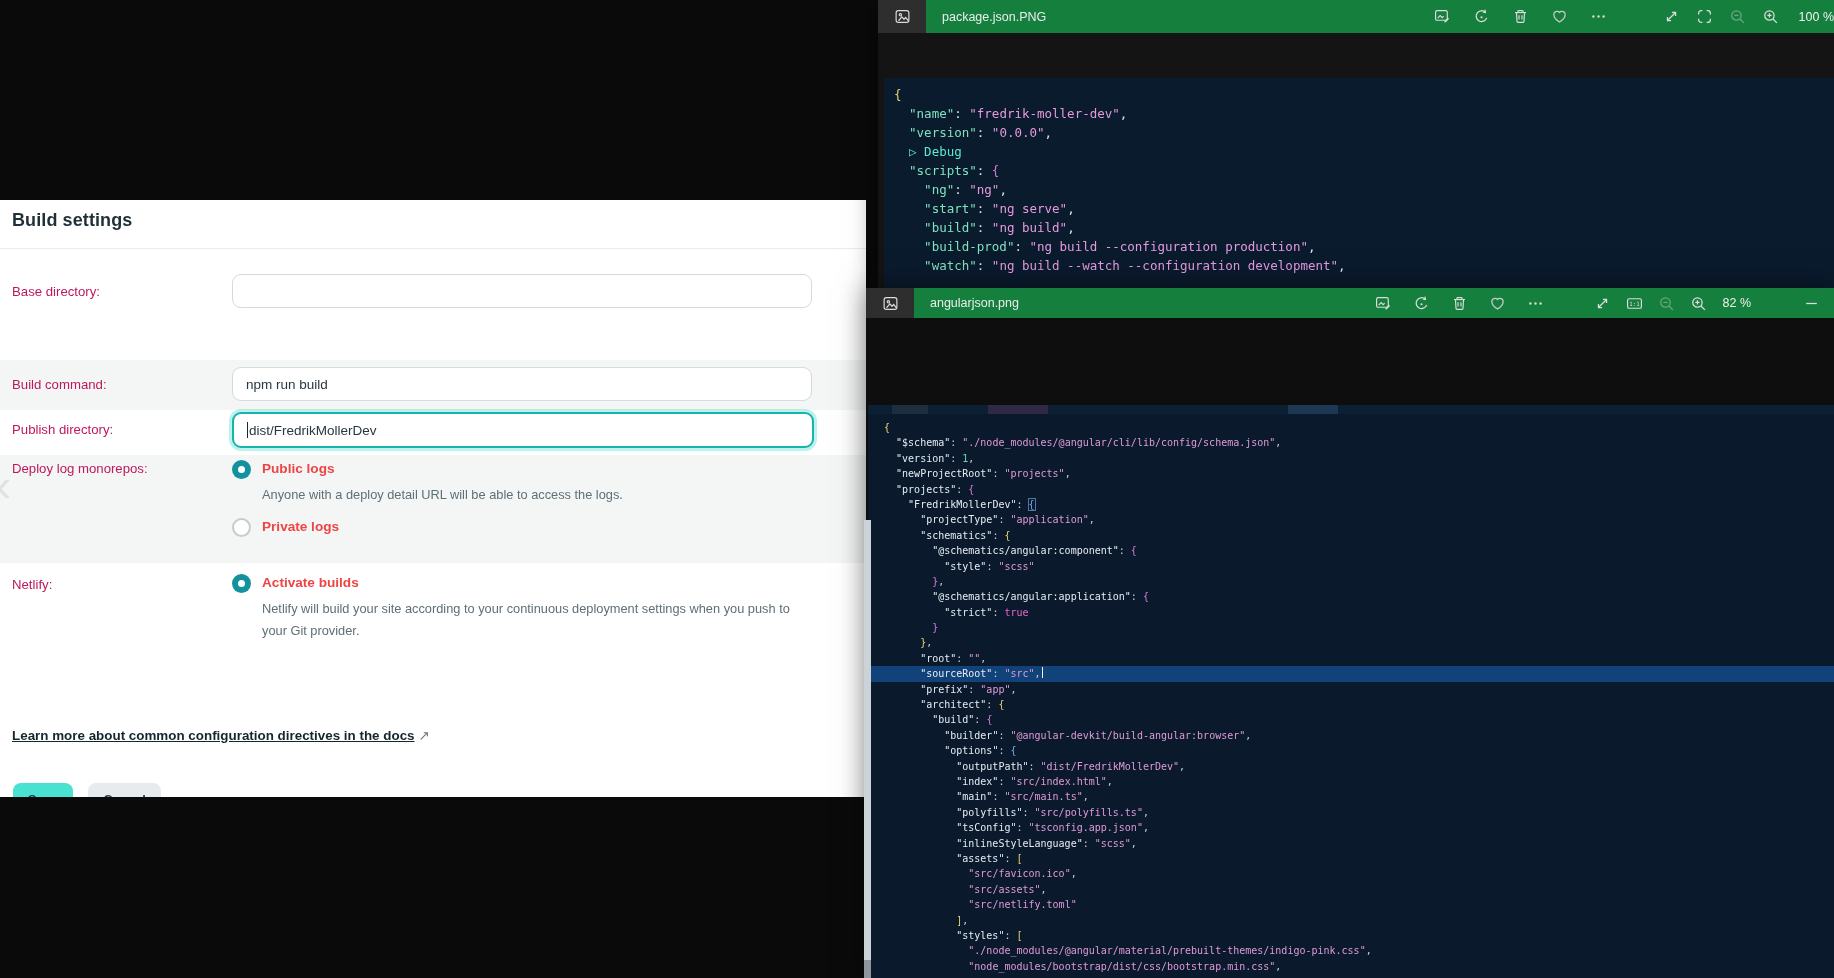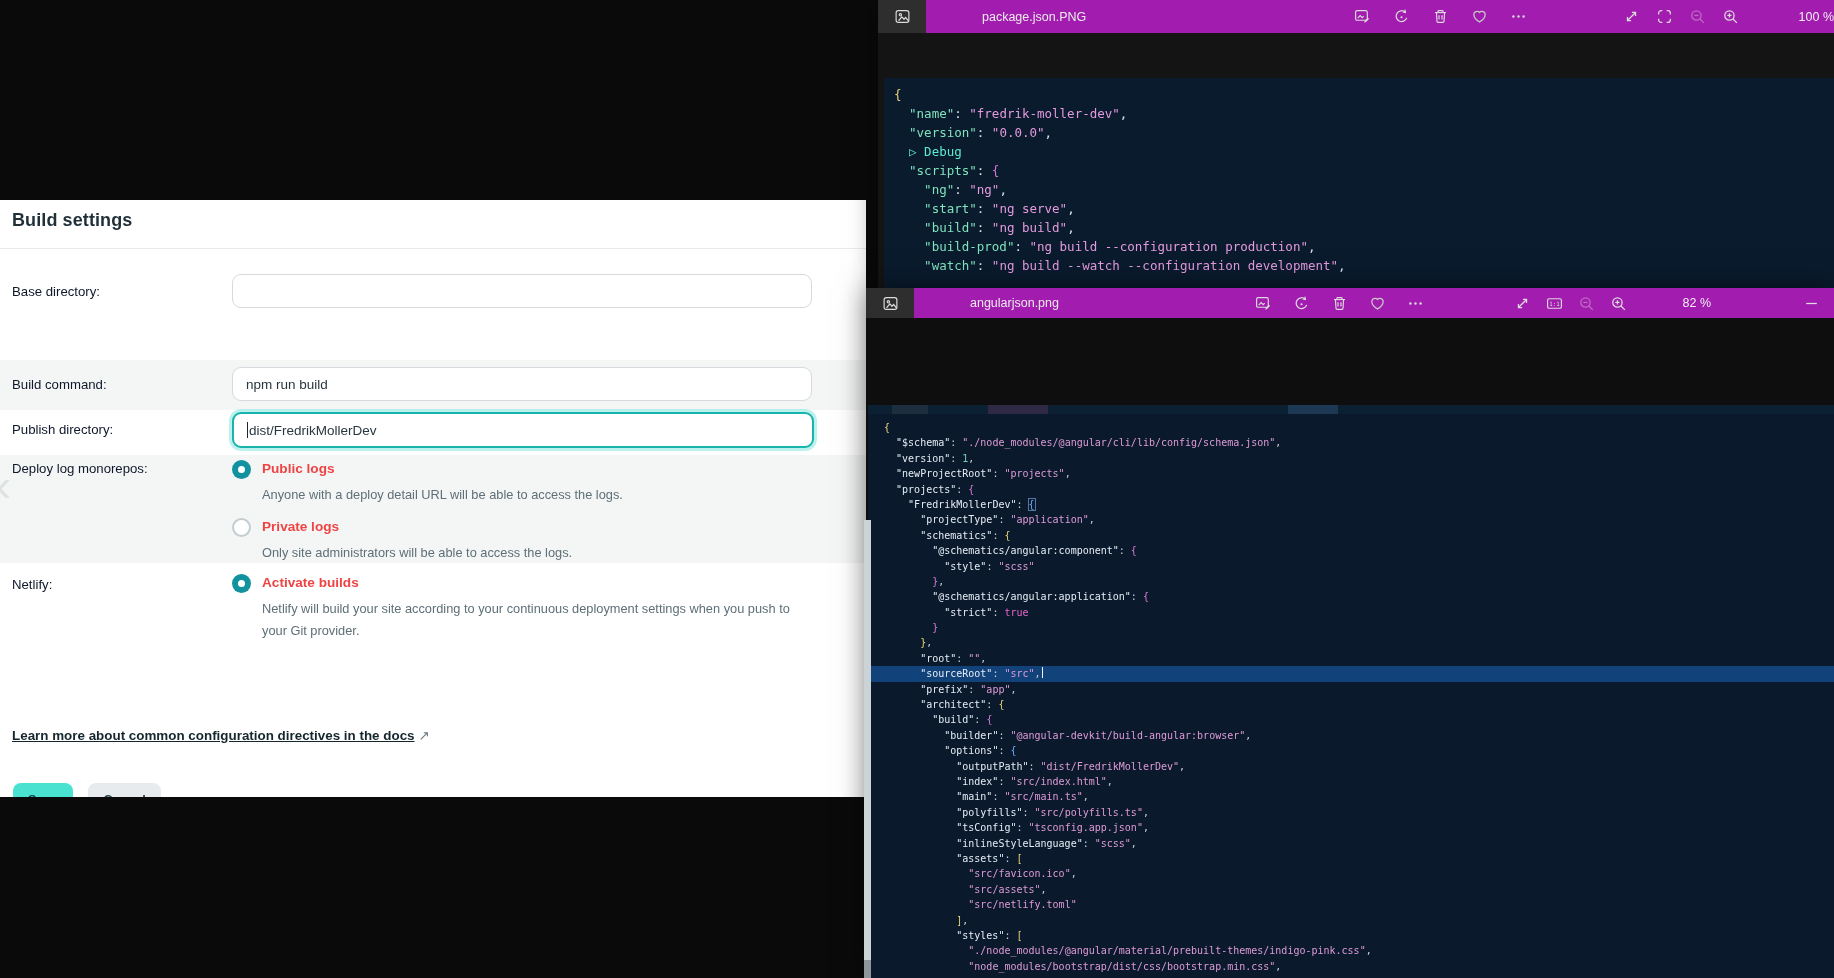--- a/index.html
+++ b/index.html
@@ -8,21 +8,21 @@
 
   
   #netlify-panel{position:absolute;left:0;top:200px;width:866px;height:597px;
                  background:#ffffff;color:#2c3e47;overflow:hidden;}
   #netlify-panel h1{position:absolute;left:12px;top:10px;margin:0;font-size:18px;
                     font-weight:700;color:#1f3039;letter-spacing:.1px;}
   .nl-divider{position:absolute;left:0;top:48px;width:100%;height:1px;background:#e9eced;}
   .nl-band{position:absolute;left:0;width:100%;background:#f4f6f6;}
   .band-cmd{top:160px;height:50px;}
   .band-deploy{top:255px;height:108px;}
-  .nl-label{position:absolute;left:12px;font-size:13.2px;color:#0f172a;}
+  .nl-label{position:absolute;left:12px;font-size:13.2px;color:#be185d;}
   .nl-input{position:absolute;left:232px;width:552px;height:32px;background:#fff;
             border:1.5px solid #d4dadd;border-radius:9px;padding:0 13px;
             font-size:13.5px;color:#28373f;display:flex;align-items:center;white-space:pre;}
   .nl-input.focused{border:2px solid #17b3ac;box-shadow:0 0 0 3px rgba(64,217,202,.35);}
   .nl-help{position:absolute;left:12px;width:660px;font-size:12.8px;line-height:21px;color:#5e6f77;}
   .caret-input{display:inline-block;width:1px;height:16px;background:#1c272c;margin-right:1px;}
   .radio-opt{position:absolute;left:232px;}
   .radio-dot{position:absolute;left:0;top:0;width:19px;height:19px;border-radius:50%;
              border:2px solid #c3ccd0;background:#fff;box-sizing:border-box;}
   .radio-opt.on .radio-dot{border:none;background:#12919e;}
@@ -36,22 +36,22 @@
   .nl-btn{position:absolute;top:583px;height:32px;border:none;border-radius:8px;
           font-size:13px;font-weight:700;cursor:pointer;}
   #save-btn{left:13px;width:60px;background:#49e2d0;color:#0c3f3a;}
   #cancel-btn{left:88px;width:73px;background:#e8ebed;color:#2c3e47;}
   .faint-chevron{position:absolute;left:-4px;top:258px;font-size:46px;color:rgba(110,125,132,.16);cursor:pointer;}
 
   
   .photo-win{position:absolute;box-shadow:0 0 26px rgba(0,0,0,.55);}
   #win-pkg{left:878px;top:0;width:956px;height:288px;background:#141414;}
   #win-ang{left:866px;top:288px;width:968px;height:690px;background:#0e0e0e;}
-  .ptitlebar{position:absolute;left:0;top:0;width:100%;background:#a21caf;
-             display:flex;align-items:center;color:#e8e8e8;gap:40px;}
+  .ptitlebar{position:absolute;left:0;top:0;width:100%;background:#15803d;
+             display:flex;align-items:center;color:#e8e8e8;}
   #win-pkg .ptitlebar{height:33px;}
   #win-ang .ptitlebar{height:30px;text-align:center;}
   .ptab{width:48px;align-self:stretch;background:#2e2e2e;display:flex;align-items:center;
         justify-content:center;flex:0 0 auto;cursor:pointer;}
   .ptitle-text{margin-left:16px;font-size:12.5px;color:#ececec;white-space:nowrap;}
   .tb-group{display:flex;align-items:center;}
   .g1{margin-left:auto;}
   #win-pkg .g1{gap:22px;margin-right:56px;}
   #win-pkg .g2{gap:16px;margin-right:14px;}
   #win-ang .g1{gap:21px;margin-right:50px;}
@@ -119,21 +119,20 @@
     <div class="nl-label" style="top:261px">Deploy log monorepos:</div>
 
     <div class="radio-opt on" style="top:260px;height:50px;width:600px">
       <span class="radio-dot"></span>
       <span class="radio-title">Public logs</span>
       <span class="radio-desc">Anyone with a deploy detail URL will be able to access the logs.</span>
     </div>
     <div class="radio-opt" style="top:318px;height:50px;width:600px">
       <span class="radio-dot"></span>
       <span class="radio-title">Private logs</span>
-      <span class="radio-desc">Only site administrators will be able to access the logs.</span>
     </div>
 
     <div class="nl-label" style="top:377px">Netlify:</div>
     <div class="radio-opt on" style="top:374px;height:72px;width:600px">
       <span class="radio-dot"></span>
       <span class="radio-title">Activate builds</span>
       <span class="radio-desc">Netlify will build your site according to your continuous deployment settings when you push to your Git provider.</span>
     </div>
 
     <a id="docs-link"><span>Learn more about common configuration directives in the docs</span><span class="arrow">↗</span></a>

